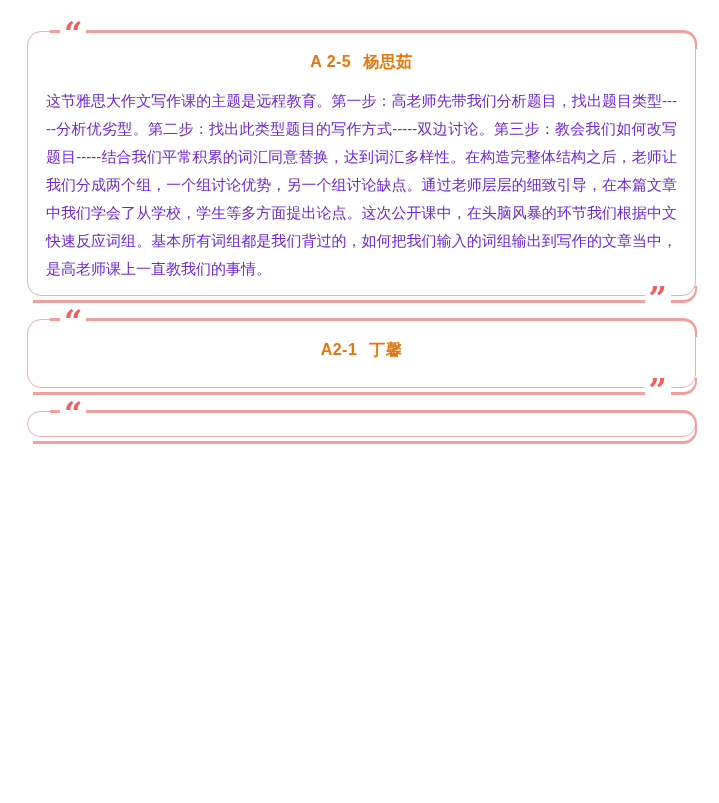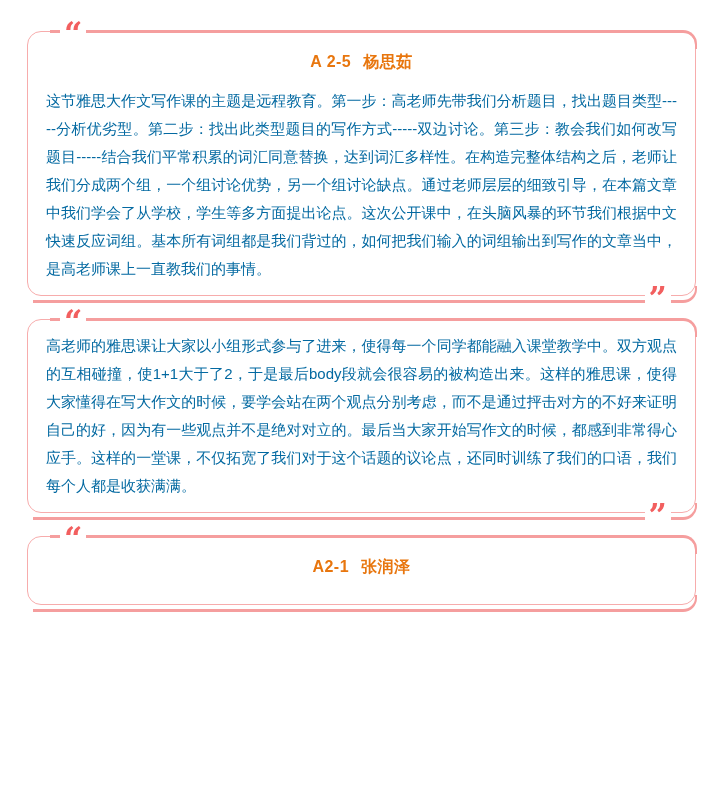--- a/index.html
+++ b/index.html
@@ -75,21 +75,21 @@
     color: #e8760e;
     font-size: 16px;
     font-weight: bold;
     letter-spacing: 0.5px;
     margin: 8px 0 14px;
   }
   .card-title .student-name {
     margin-left: 12px;
   }
   .card-body {
-    color: #0369a1;
+    color: #6d28d9;
     font-size: 15px;
     line-height: 28px;
     text-align: justify;
     word-break: break-all;
   }
 </style>
 </head>
 <body>
 
 <div class="page">
@@ -98,25 +98,24 @@
     <span class="q-open">“</span>
     <div class="card-title">
       <span>A 2-5</span><span class="student-name">杨思茹</span>
     </div>
     <div class="card-body">这节雅思大作文写作课的主题是远程教育。第一步：高老师先带我们分析题目，找出题目类型-----分析优劣型。第二步：找出此类型题目的写作方式-----双边讨论。第三步：教会我们如何改写题目-----结合我们平常积累的词汇同意替换，达到词汇多样性。在构造完整体结构之后，老师让我们分成两个组，一个组讨论优势，另一个组讨论缺点。通过老师层层的细致引导，在本篇文章中我们学会了从学校，学生等多方面提出论点。这次公开课中，在头脑风暴的环节我们根据中文快速反应词组。基本所有词组都是我们背过的，如何把我们输入的词组输出到写作的文章当中，是高老师课上一直教我们的事情。</div>
     <span class="q-close">”</span>
   </div>
 
   <div class="card">
     <span class="q-open">“</span>
-    <div class="card-body">高老师的雅思课让大家以小组形式参与了进来，使得每一个同学都能融入课堂教学中。双方观点的互相碰撞，使1+1大于了2，于是最后body段就会很容易的被构造出来。这样的雅思课，使得大家懂得在写大作文的时候，要学会站在两个观点分别考虑，而不是通过抨击对方的不好来证明自己的好，因为有一些观点并不是绝对对立的。最后当大家开始写作文的时候，都感到非常得心应手。这样的一堂课，不仅拓宽了我们对于这个话题的议论点，还同时训练了我们的口语，我们每个人都是收获满满。</div>
+    <div class="card-title">
+      <span>A2-1</span><span class="student-name">丁馨</span>
+    </div>
     <span class="q-close">”</span>
   </div>
 
   <div class="card">
     <span class="q-open">“</span>
-    <div class="card-title">
-      <span>A2-1</span><span class="student-name">张润泽</span>
-    </div>
 
   </div>
 
 </div>
 
 </body></html>

